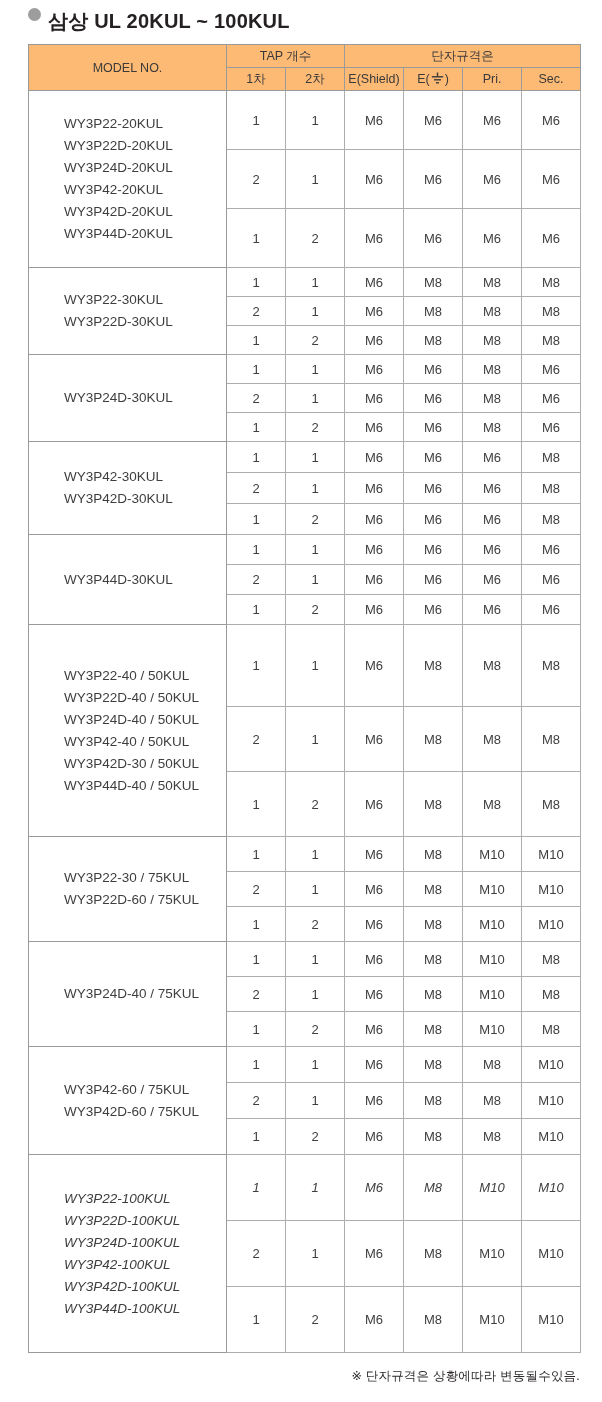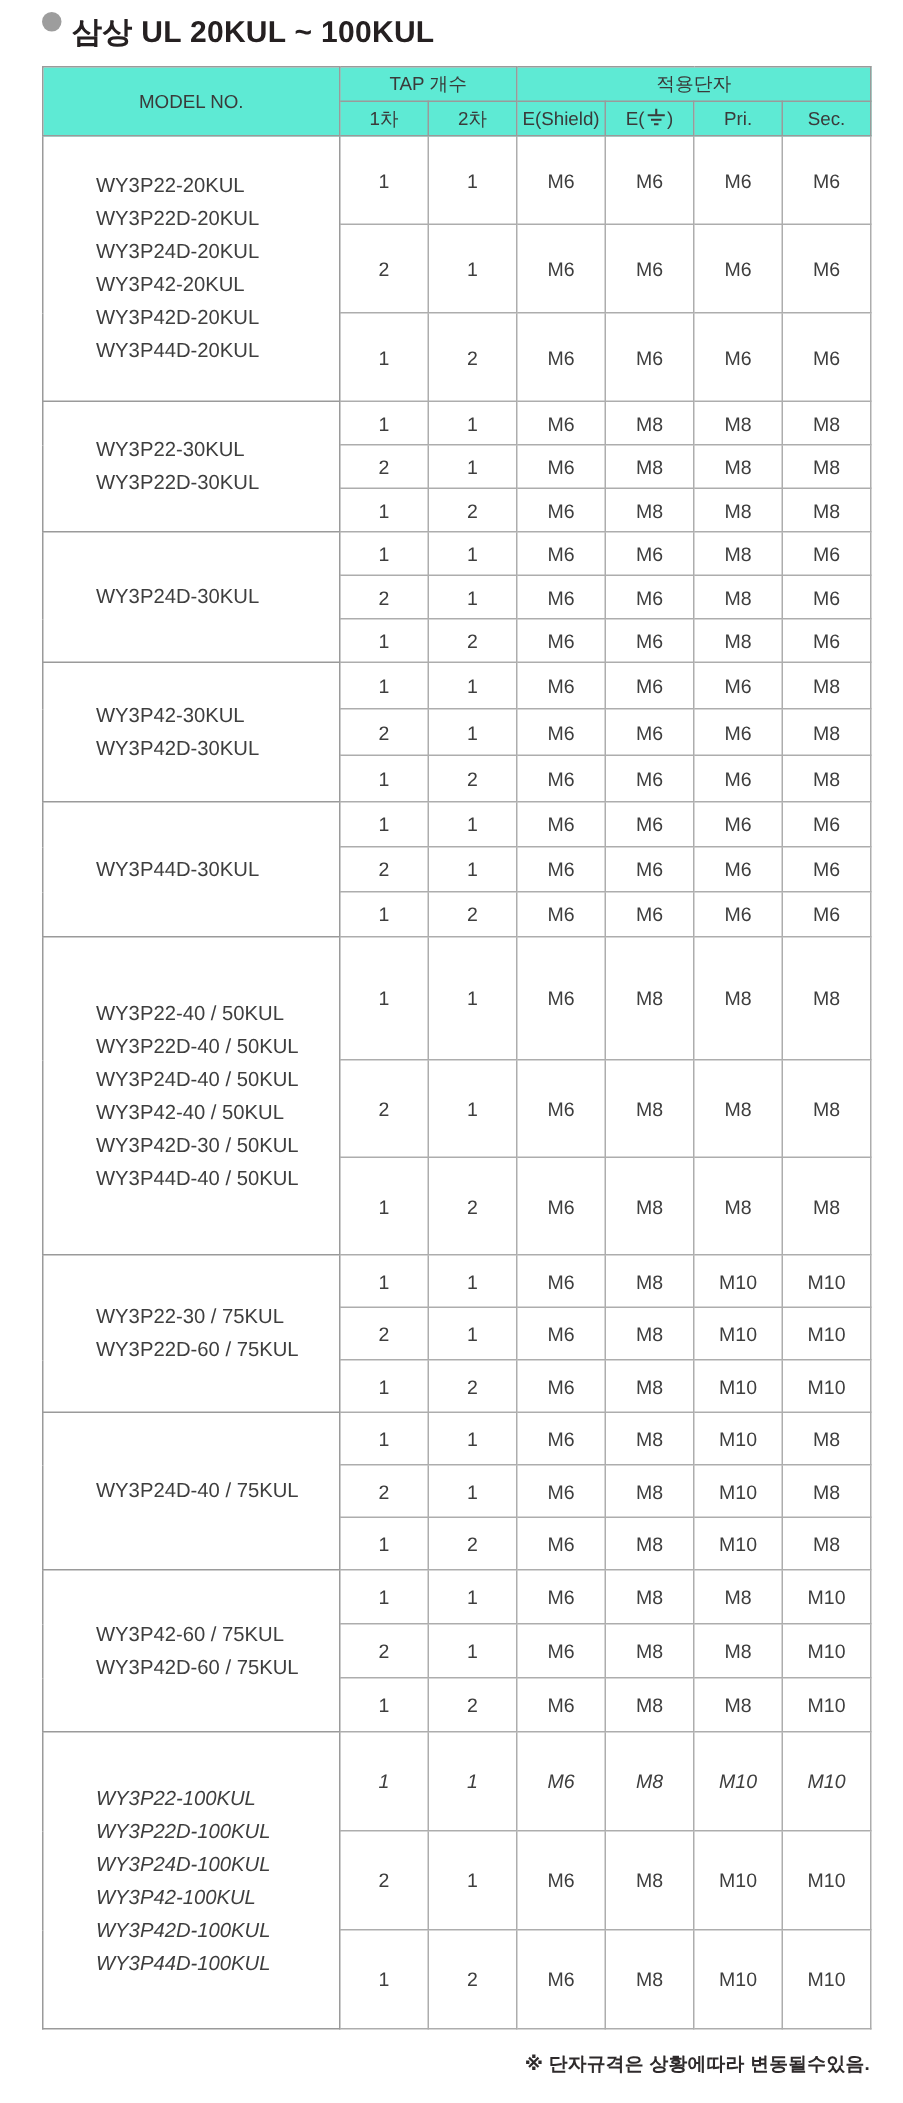--- a/index.html
+++ b/index.html
@@ -15,40 +15,40 @@
   .bullet { width: 13px; height: 13px; border-radius: 50%; background: #9d9d9d; flex: 0 0 auto; }
   .page-title { font-size: 20px; font-weight: bold; color: #252021; margin: 0; letter-spacing: .2px; }
 
   
   table.spec {
     border-collapse: collapse; table-layout: fixed; width: 552px;
     border: 1px solid #8d8d8d;
   }
   th, td { border: 1px solid #a6a6a6; }
   thead th {
-    background: #5eead4; font-weight: normal; font-size: 12.5px; color: #3a3a3a;
+    background: #fdba74; font-weight: normal; font-size: 12.5px; color: #3a3a3a;
     height: 23px; padding: 1px; text-align: center; border-color: #9a9a9a;
   }
   thead { border-bottom: 1px solid #8d8d8d; }
   td.val-cell { text-align: center; font-size: 13px; color: #3e3e3e; padding: 0; }
   td.model-cell {
     vertical-align: middle; padding: 6px 4px 6px 35px;
     font-size: 13.5px; color: #3e3e3e;
   }
   .model-line { line-height: 22px; white-space: nowrap; }
   tr.group-start td { border-top: 1px solid #8d8d8d; }
   tbody td { border-color: #adadad; }
   tbody td.model-cell { border-color: #9a9a9a; }
 
   .ground-th { white-space: nowrap; }
   .ground-th svg { vertical-align: -1px; margin: 0 1px; }
 
   
   .footnote {
-    width: 552px; text-align: right; font-size: 12.5px; font-weight: bold;
+    width: 552px; text-align: right; font-size: 12.5px; font-weight: normal;
     color: #2e2a2b; margin-top: 15px; letter-spacing: .2px;
   }
 </style>
 </head>
 <body>
 
 <div class="page">
 
   <div class="title-row">
     <span class="bullet"></span>
@@ -62,21 +62,21 @@
         <col style="width:59px">
       <col style="width:59px">
         <col style="width:59px">
       <col style="width:59px">
         <col style="width:59px">
     </colgroup>
     <thead>
       <tr>
         <th rowspan="2">MODEL NO.</th>
         <th colspan="2">TAP 개수</th>
-        <th colspan="4">적용단자</th>
+        <th colspan="4">단자규격은</th>
       </tr>
       <tr>
         <th>1차</th>
         <th>2차</th>
         <th>E(Shield)</th>
         <th class="ground-th">
           <span>E(</span><span><svg width="13" height="12" viewBox="0 0 13 12">
                 <g stroke="#3a3a3a" stroke-width="1.4" fill="none">
                   <line x1="6.5" y1="0.5" x2="6.5" y2="4.5"></line>
                   <line x1="0.8" y1="4.8" x2="12.2" y2="4.8"></line>

